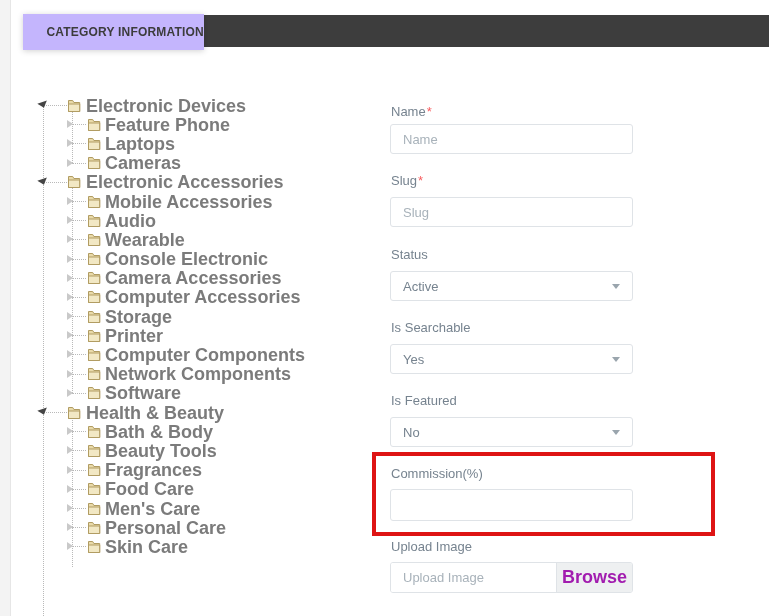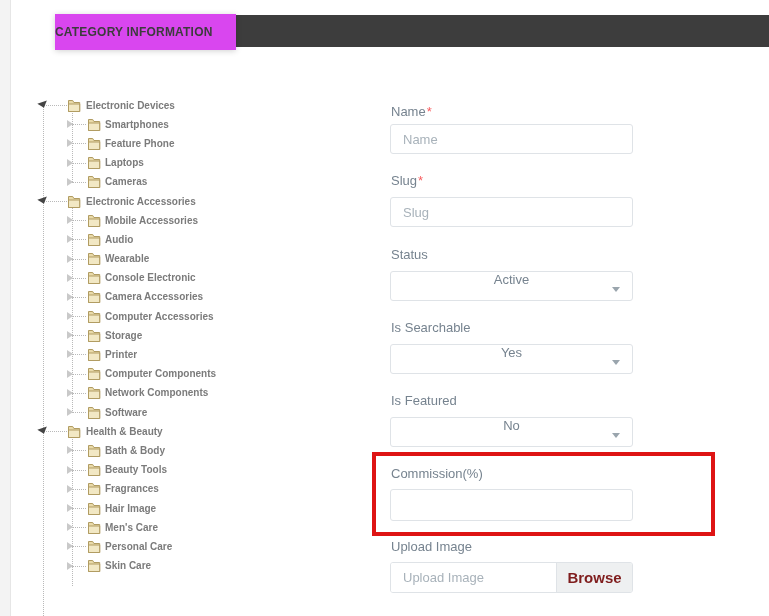--- a/index.html
+++ b/index.html
@@ -1,29 +1,29 @@
 <!DOCTYPE html>
 <html><head>
 <meta charset="utf-8">
 <style>
   html,body{margin:0;padding:0;background:#fff;}
   .stage{position:relative;width:769px;height:616px;overflow:hidden;background:#fff;
          font-family:"Liberation Sans","DejaVu Sans",sans-serif;}
   
   .gutter{position:absolute;left:0;top:0;width:10px;height:616px;background:#f3f3f3;border-right:1px solid #e6e6e6;}
   
-  .tab{position:absolute;left:23px;top:14px;width:181px;height:36px;background:#d946ef;z-index:3;
-       box-shadow:0 1px 6px rgba(0,0,0,.18);display:flex;align-items:center;justify-content:flex-start;margin-left:32px;}
+  .tab{position:absolute;left:23px;top:14px;width:181px;height:36px;background:#c4b5fd;z-index:3;
+       box-shadow:0 1px 6px rgba(0,0,0,.18);display:flex;align-items:center;justify-content:flex-end;}
   .tab span{font-size:12px;font-weight:600;color:#3c3c3c;letter-spacing:.2px;}
   .darkbar{position:absolute;left:204px;top:15px;width:565px;height:32px;background:#3d3d3d;}
   
   .tree{position:absolute;left:36px;top:96px;width:320px;height:520px;overflow:hidden;}
   .tree::before{content:"";position:absolute;left:7px;top:9px;bottom:0;border-left:1px dotted #b9b9b9;}
   .trow{position:relative;height:19.2px;display:flex;align-items:center;z-index:1;}
-  .tlabel{font-size:10px;font-weight:600;color:#7b7b7b;white-space:nowrap;line-height:1;}
+  .tlabel{font-size:18px;font-weight:600;color:#7b7b7b;white-space:nowrap;line-height:1;}
   .trow.root .tlabel{margin-left:5px;}
   .trow.child .tlabel{margin-left:4px;}
   .stub{position:absolute;top:9px;border-top:1px dotted #b9b9b9;}
   .trow.root .stub{left:8px;width:23px;}
   .trow.child .stub{left:36px;width:14px;}
   .tg{position:absolute;width:0;height:0;}
   .trow.root .tg{left:2px;top:6px;border-left:5px solid transparent;border-right:5px solid transparent;
                  border-top:6px solid #454545;transform:rotate(-18deg);}
   .trow.child .tg{left:31px;top:5px;border-top:4.5px solid transparent;border-bottom:4.5px solid transparent;
                   border-left:6px solid #c9c9c9;z-index:2;}
@@ -35,30 +35,30 @@
   .children.last::before{bottom:-10px;}
   
   .flabel{position:absolute;left:391px;font-size:13px;color:#76838f;line-height:16px;}
   .req{color:#f75d5f;margin-left:1px;}
   .field{position:absolute;left:390px;width:243px;height:30px;box-sizing:border-box;
          border:1px solid #dfe3e7;border-radius:3px;background:#fff;font-size:13px;color:#76838f;
          padding:0 12px;outline:none;font-family:"Liberation Sans","DejaVu Sans",sans-serif;}
   .field::placeholder{color:#a8b2ba;opacity:1;}
   .selectbox{position:absolute;left:390px;width:243px;height:30px;box-sizing:border-box;
              border:1px solid #dfe3e7;border-radius:3px;background:#fff;display:flex;align-items:center;
-             padding:0 12px;font-size:13px;color:#76838f;cursor:pointer;flex-direction:column;}
+             padding:0 12px;font-size:13px;color:#76838f;cursor:pointer;}
   .caret{margin-left:auto;width:0;height:0;border-left:4px solid transparent;border-right:4px solid transparent;
          border-top:5px solid #9aa5ad;}
   .uploadrow{position:absolute;left:390px;top:562px;width:243px;height:31px;box-sizing:border-box;
              border:1px solid #dfe3e7;border-radius:3px;display:flex;overflow:hidden;background:#fff;}
   .uploadrow input{flex:1;border:none;outline:none;padding:0 12px;font-size:13px;color:#76838f;
                    font-family:"Liberation Sans","DejaVu Sans",sans-serif;min-width:0;}
   .uploadrow input::placeholder{color:#a8b2ba;opacity:1;}
   .browse{width:75px;flex:0 0 75px;background:#eef0f1;border-left:1px solid #dfe3e7;display:flex;
-          align-items:center;justify-content:center;font-size:15px;font-weight:600;color:#7f1d1d;cursor:pointer;}
+          align-items:center;justify-content:center;font-size:18px;font-weight:600;color:#a21caf;cursor:pointer;}
   
   .highlight{position:absolute;left:372px;top:452px;width:343px;height:84px;box-sizing:border-box;
              border:4px solid #de1414;z-index:5;pointer-events:none;}
 </style>
 </head>
 <body>
 
 <div class="stage">
   <div class="gutter"></div>
 
@@ -79,29 +79,20 @@
           <span class="tlabel">Electronic Devices</span>
         </div>
         <div class="children">
           <div class="trow child">
             <i class="stub"></i>
             <i class="tg"></i>
             <span class="folder"><svg width="14" height="14" viewBox="0 0 14 14">
                 <path d="M1.5 1.5 h4.2 l1.2 2 h5.8 v9 h-11.2 z" fill="#e9daa9" stroke="#b19c62" stroke-width="1"></path>
                 <path d="M1.5 5 h11.2 v7.5 h-11.2 z" fill="#f2e8c4" stroke="#b19c62" stroke-width="1"></path>
               </svg></span>
-            <span class="tlabel">Smartphones</span>
-          </div>
-          <div class="trow child">
-            <i class="stub"></i>
-            <i class="tg"></i>
-            <span class="folder"><svg width="14" height="14" viewBox="0 0 14 14">
-                <path d="M1.5 1.5 h4.2 l1.2 2 h5.8 v9 h-11.2 z" fill="#e9daa9" stroke="#b19c62" stroke-width="1"></path>
-                <path d="M1.5 5 h11.2 v7.5 h-11.2 z" fill="#f2e8c4" stroke="#b19c62" stroke-width="1"></path>
-              </svg></span>
             <span class="tlabel">Feature Phone</span>
           </div>
           <div class="trow child">
             <i class="stub"></i>
             <i class="tg"></i>
             <span class="folder"><svg width="14" height="14" viewBox="0 0 14 14">
                 <path d="M1.5 1.5 h4.2 l1.2 2 h5.8 v9 h-11.2 z" fill="#e9daa9" stroke="#b19c62" stroke-width="1"></path>
                 <path d="M1.5 5 h11.2 v7.5 h-11.2 z" fill="#f2e8c4" stroke="#b19c62" stroke-width="1"></path>
               </svg></span>
             <span class="tlabel">Laptops</span>
@@ -267,21 +258,21 @@
               </svg></span>
             <span class="tlabel">Fragrances</span>
           </div>
           <div class="trow child">
             <i class="stub"></i>
             <i class="tg"></i>
             <span class="folder"><svg width="14" height="14" viewBox="0 0 14 14">
                 <path d="M1.5 1.5 h4.2 l1.2 2 h5.8 v9 h-11.2 z" fill="#e9daa9" stroke="#b19c62" stroke-width="1"></path>
                 <path d="M1.5 5 h11.2 v7.5 h-11.2 z" fill="#f2e8c4" stroke="#b19c62" stroke-width="1"></path>
               </svg></span>
-            <span class="tlabel">Hair Image</span>
+            <span class="tlabel">Food Care</span>
           </div>
           <div class="trow child">
             <i class="stub"></i>
             <i class="tg"></i>
             <span class="folder"><svg width="14" height="14" viewBox="0 0 14 14">
                 <path d="M1.5 1.5 h4.2 l1.2 2 h5.8 v9 h-11.2 z" fill="#e9daa9" stroke="#b19c62" stroke-width="1"></path>
                 <path d="M1.5 5 h11.2 v7.5 h-11.2 z" fill="#f2e8c4" stroke="#b19c62" stroke-width="1"></path>
               </svg></span>
             <span class="tlabel">Men's Care</span>
           </div>

